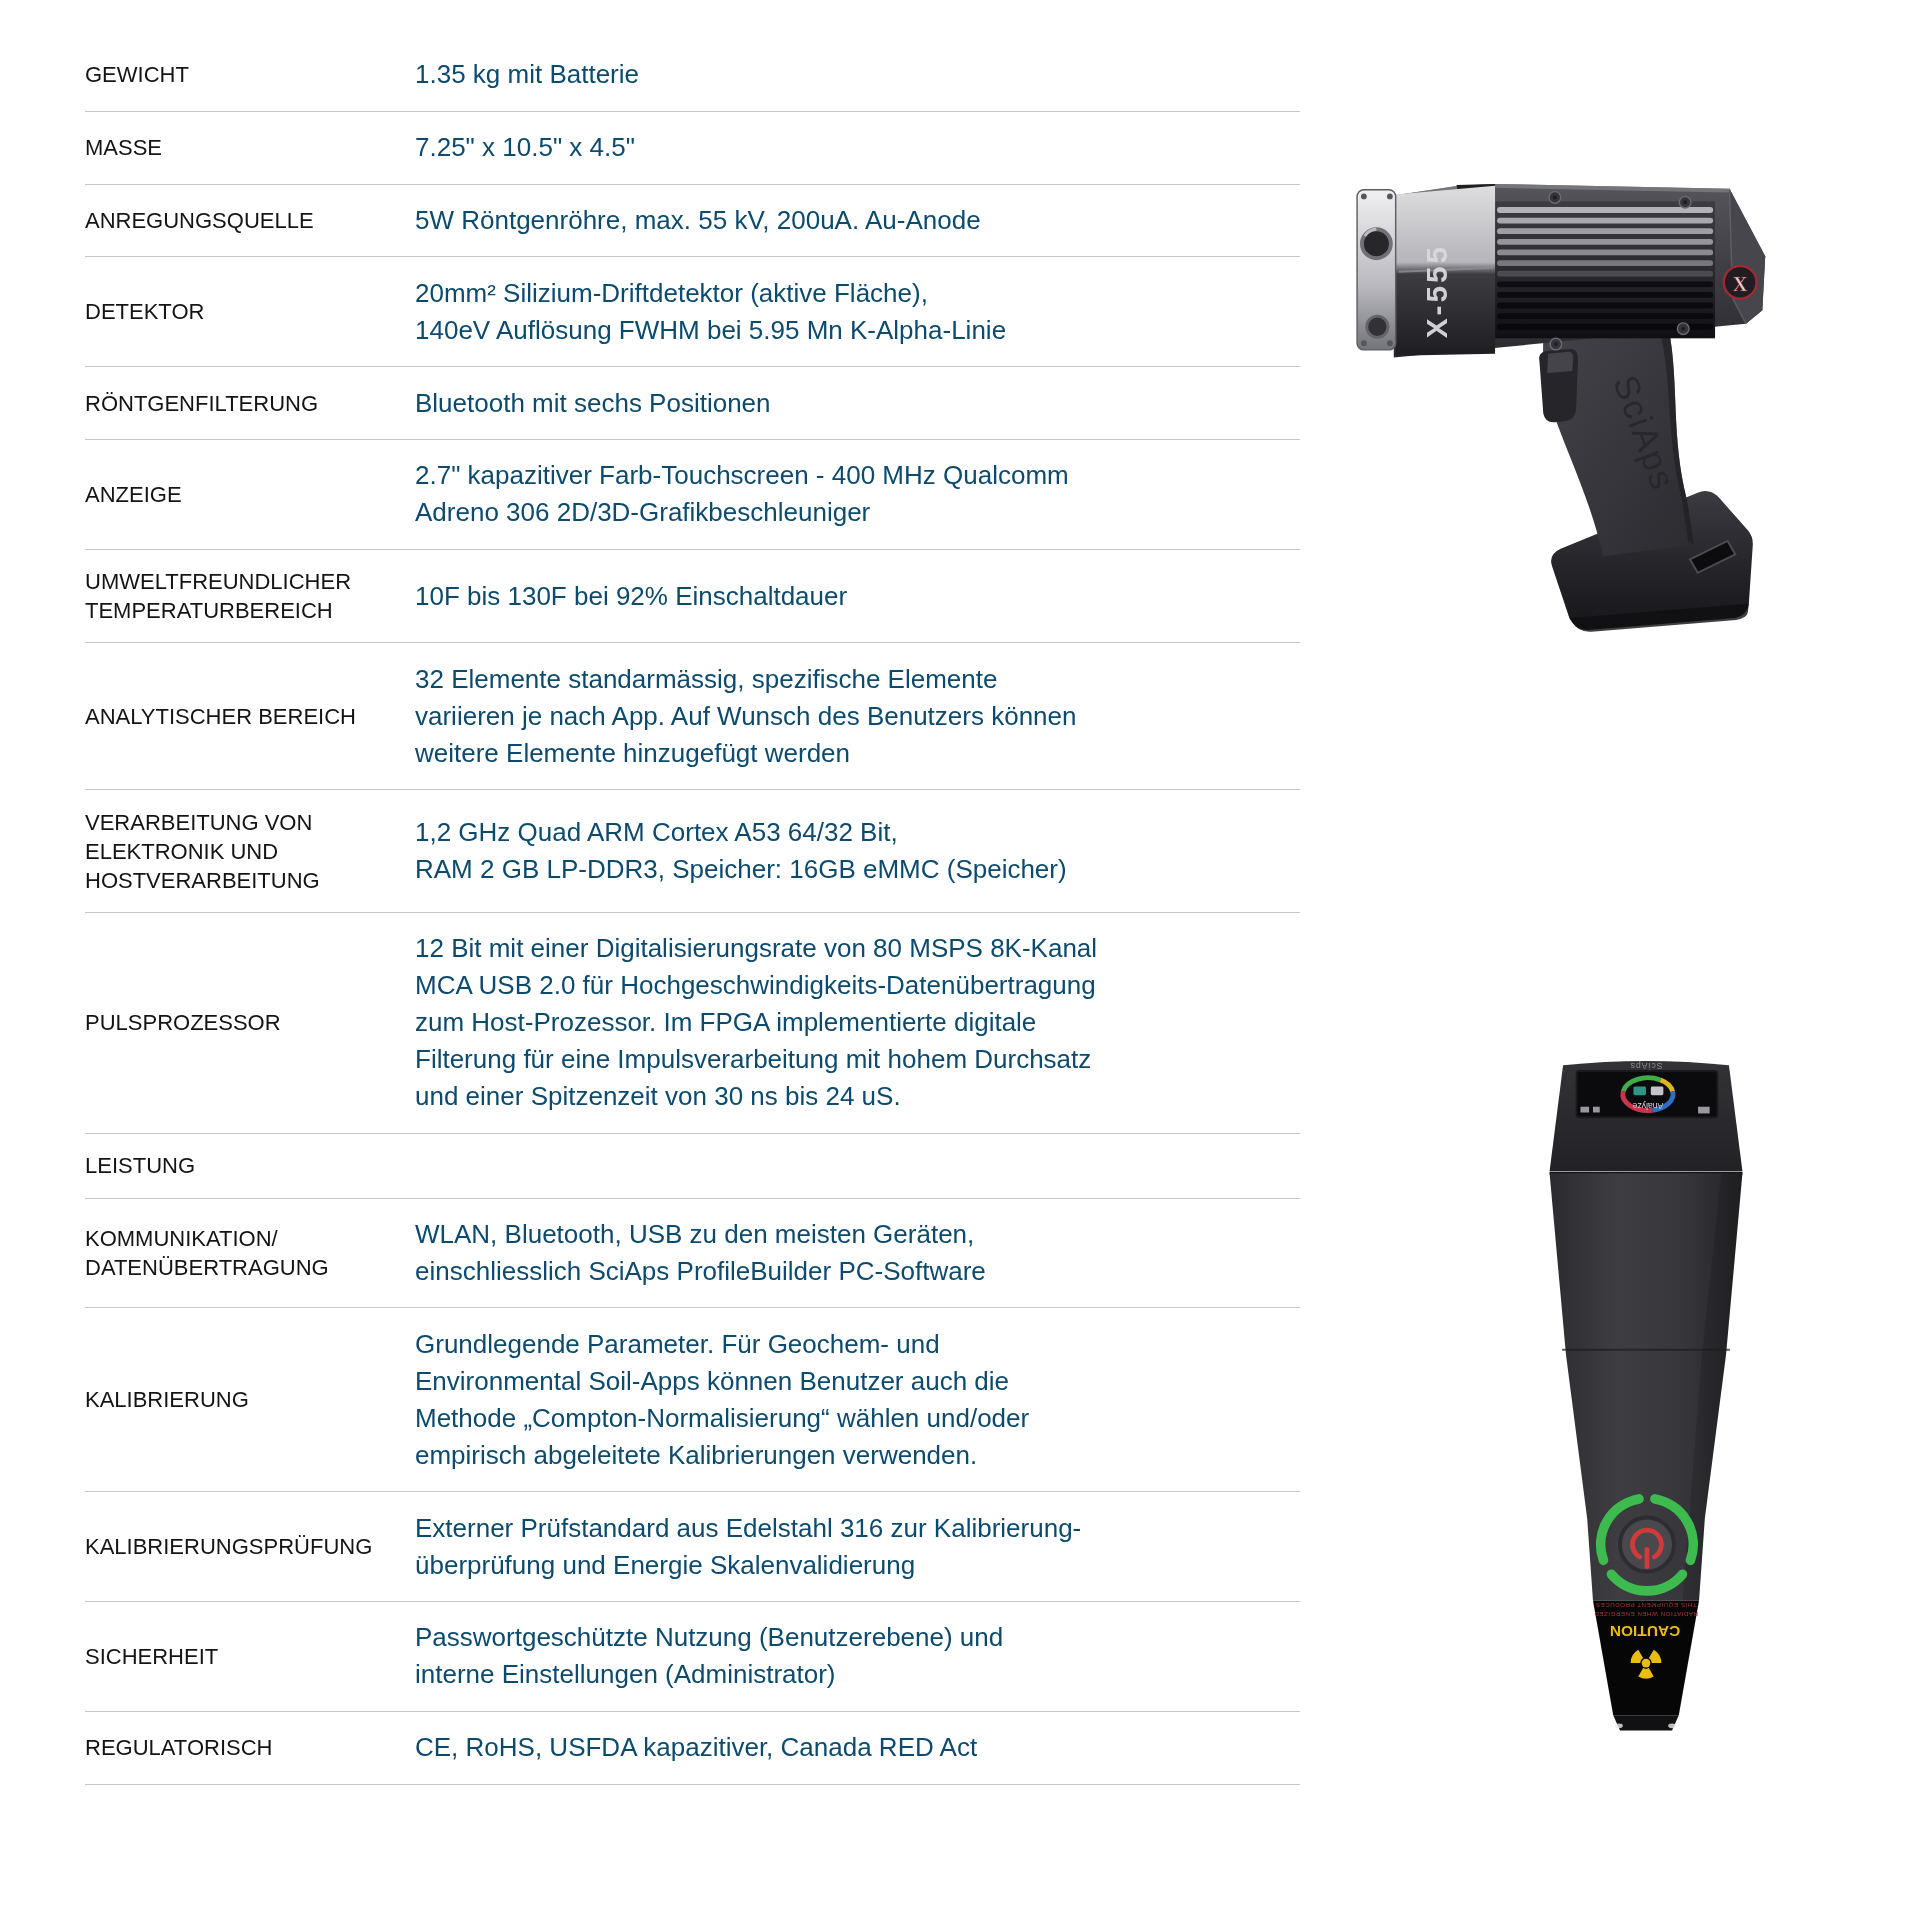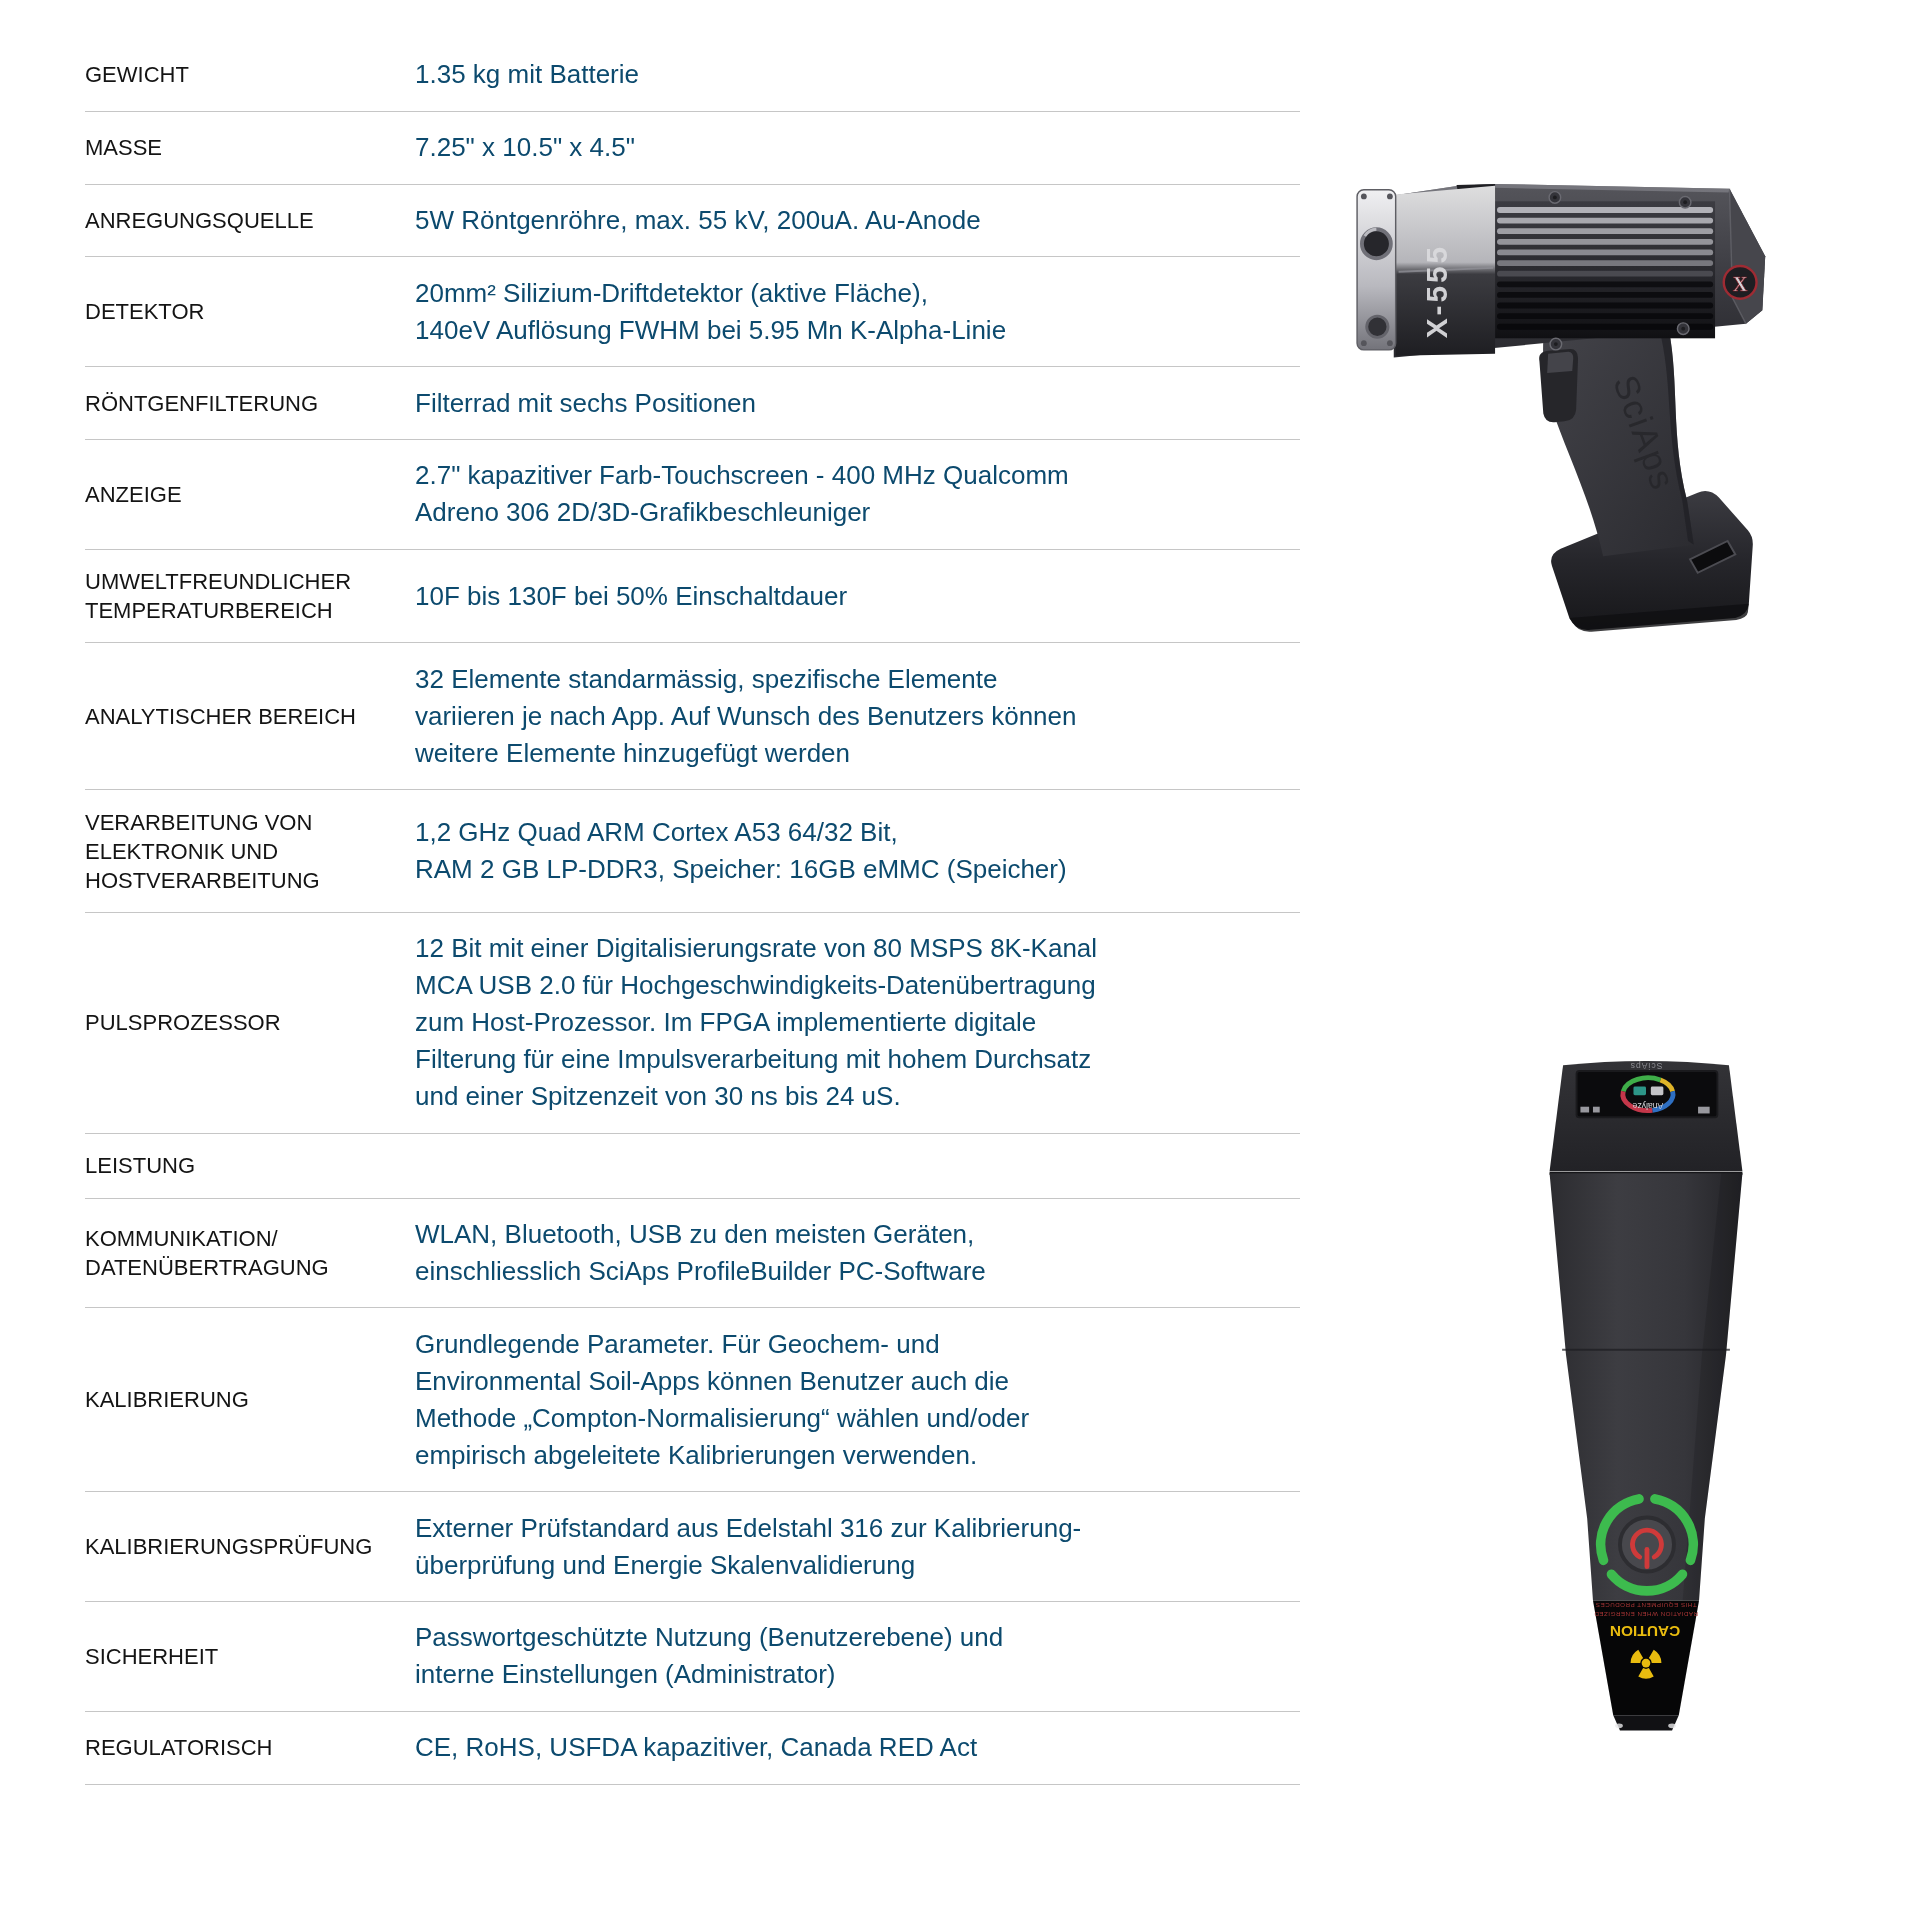--- a/index.html
+++ b/index.html
@@ -33,31 +33,31 @@
       <div class="cell label">ANREGUNGSQUELLE</div>
       <div class="cell value">5W Röntgenröhre, max. 55 kV, 200uA. Au-Anode</div>
     </div>
     <div class="row">
       <div class="cell label">DETEKTOR</div>
       <div class="cell value">20mm² Silizium-Driftdetektor (aktive Fläche),
 140eV Auflösung FWHM bei 5.95 Mn K-Alpha-Linie</div>
     </div>
     <div class="row">
       <div class="cell label">RÖNTGENFILTERUNG</div>
-      <div class="cell value">Filterrad mit sechs Positionen</div>
+      <div class="cell value">Bluetooth mit sechs Positionen</div>
     </div>
     <div class="row">
       <div class="cell label">ANZEIGE</div>
       <div class="cell value">2.7" kapazitiver Farb-Touchscreen - 400 MHz Qualcomm
 Adreno 306 2D/3D-Grafikbeschleuniger</div>
     </div>
     <div class="row">
       <div class="cell label">UMWELTFREUNDLICHER
 TEMPERATURBEREICH</div>
-      <div class="cell value">10F bis 130F bei 50% Einschaltdauer</div>
+      <div class="cell value">10F bis 130F bei 92% Einschaltdauer</div>
     </div>
     <div class="row">
       <div class="cell label">ANALYTISCHER BEREICH</div>
       <div class="cell value">32 Elemente standarmässig, spezifische Elemente
 variieren je nach App. Auf Wunsch des Benutzers können
 weitere Elemente hinzugefügt werden</div>
     </div>
     <div class="row">
       <div class="cell label">VERARBEITUNG VON
 ELEKTRONIK UND

